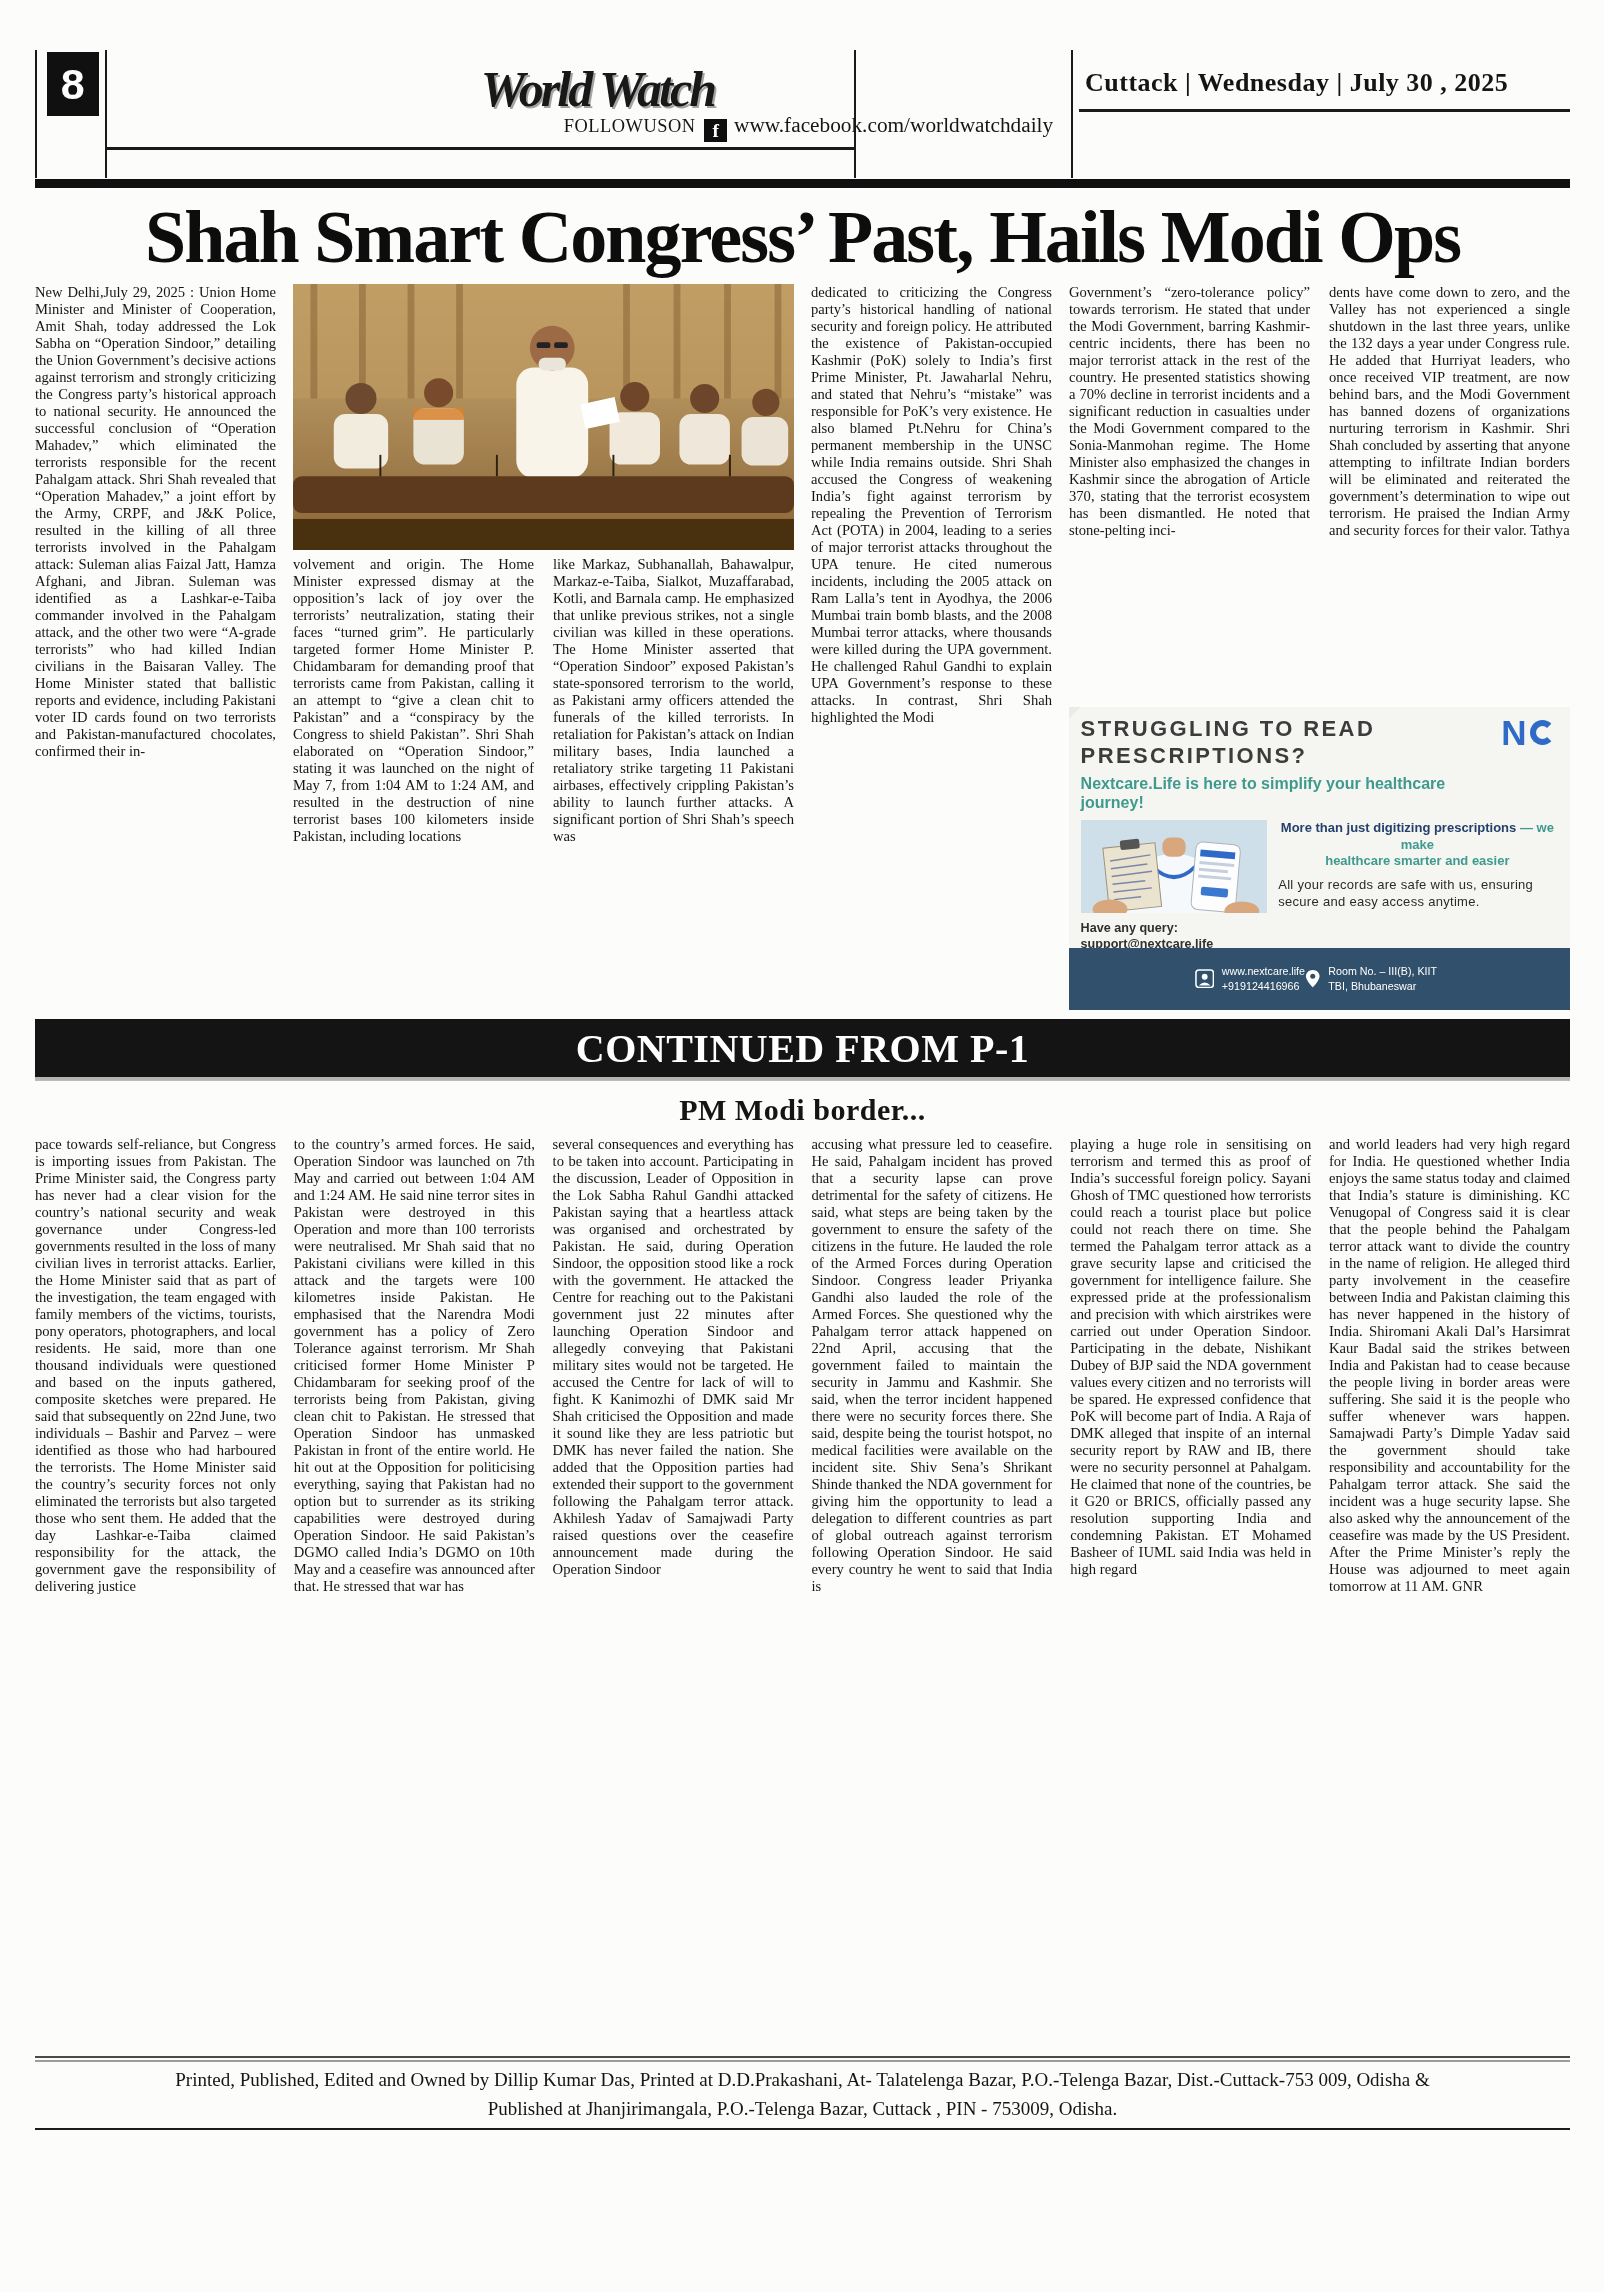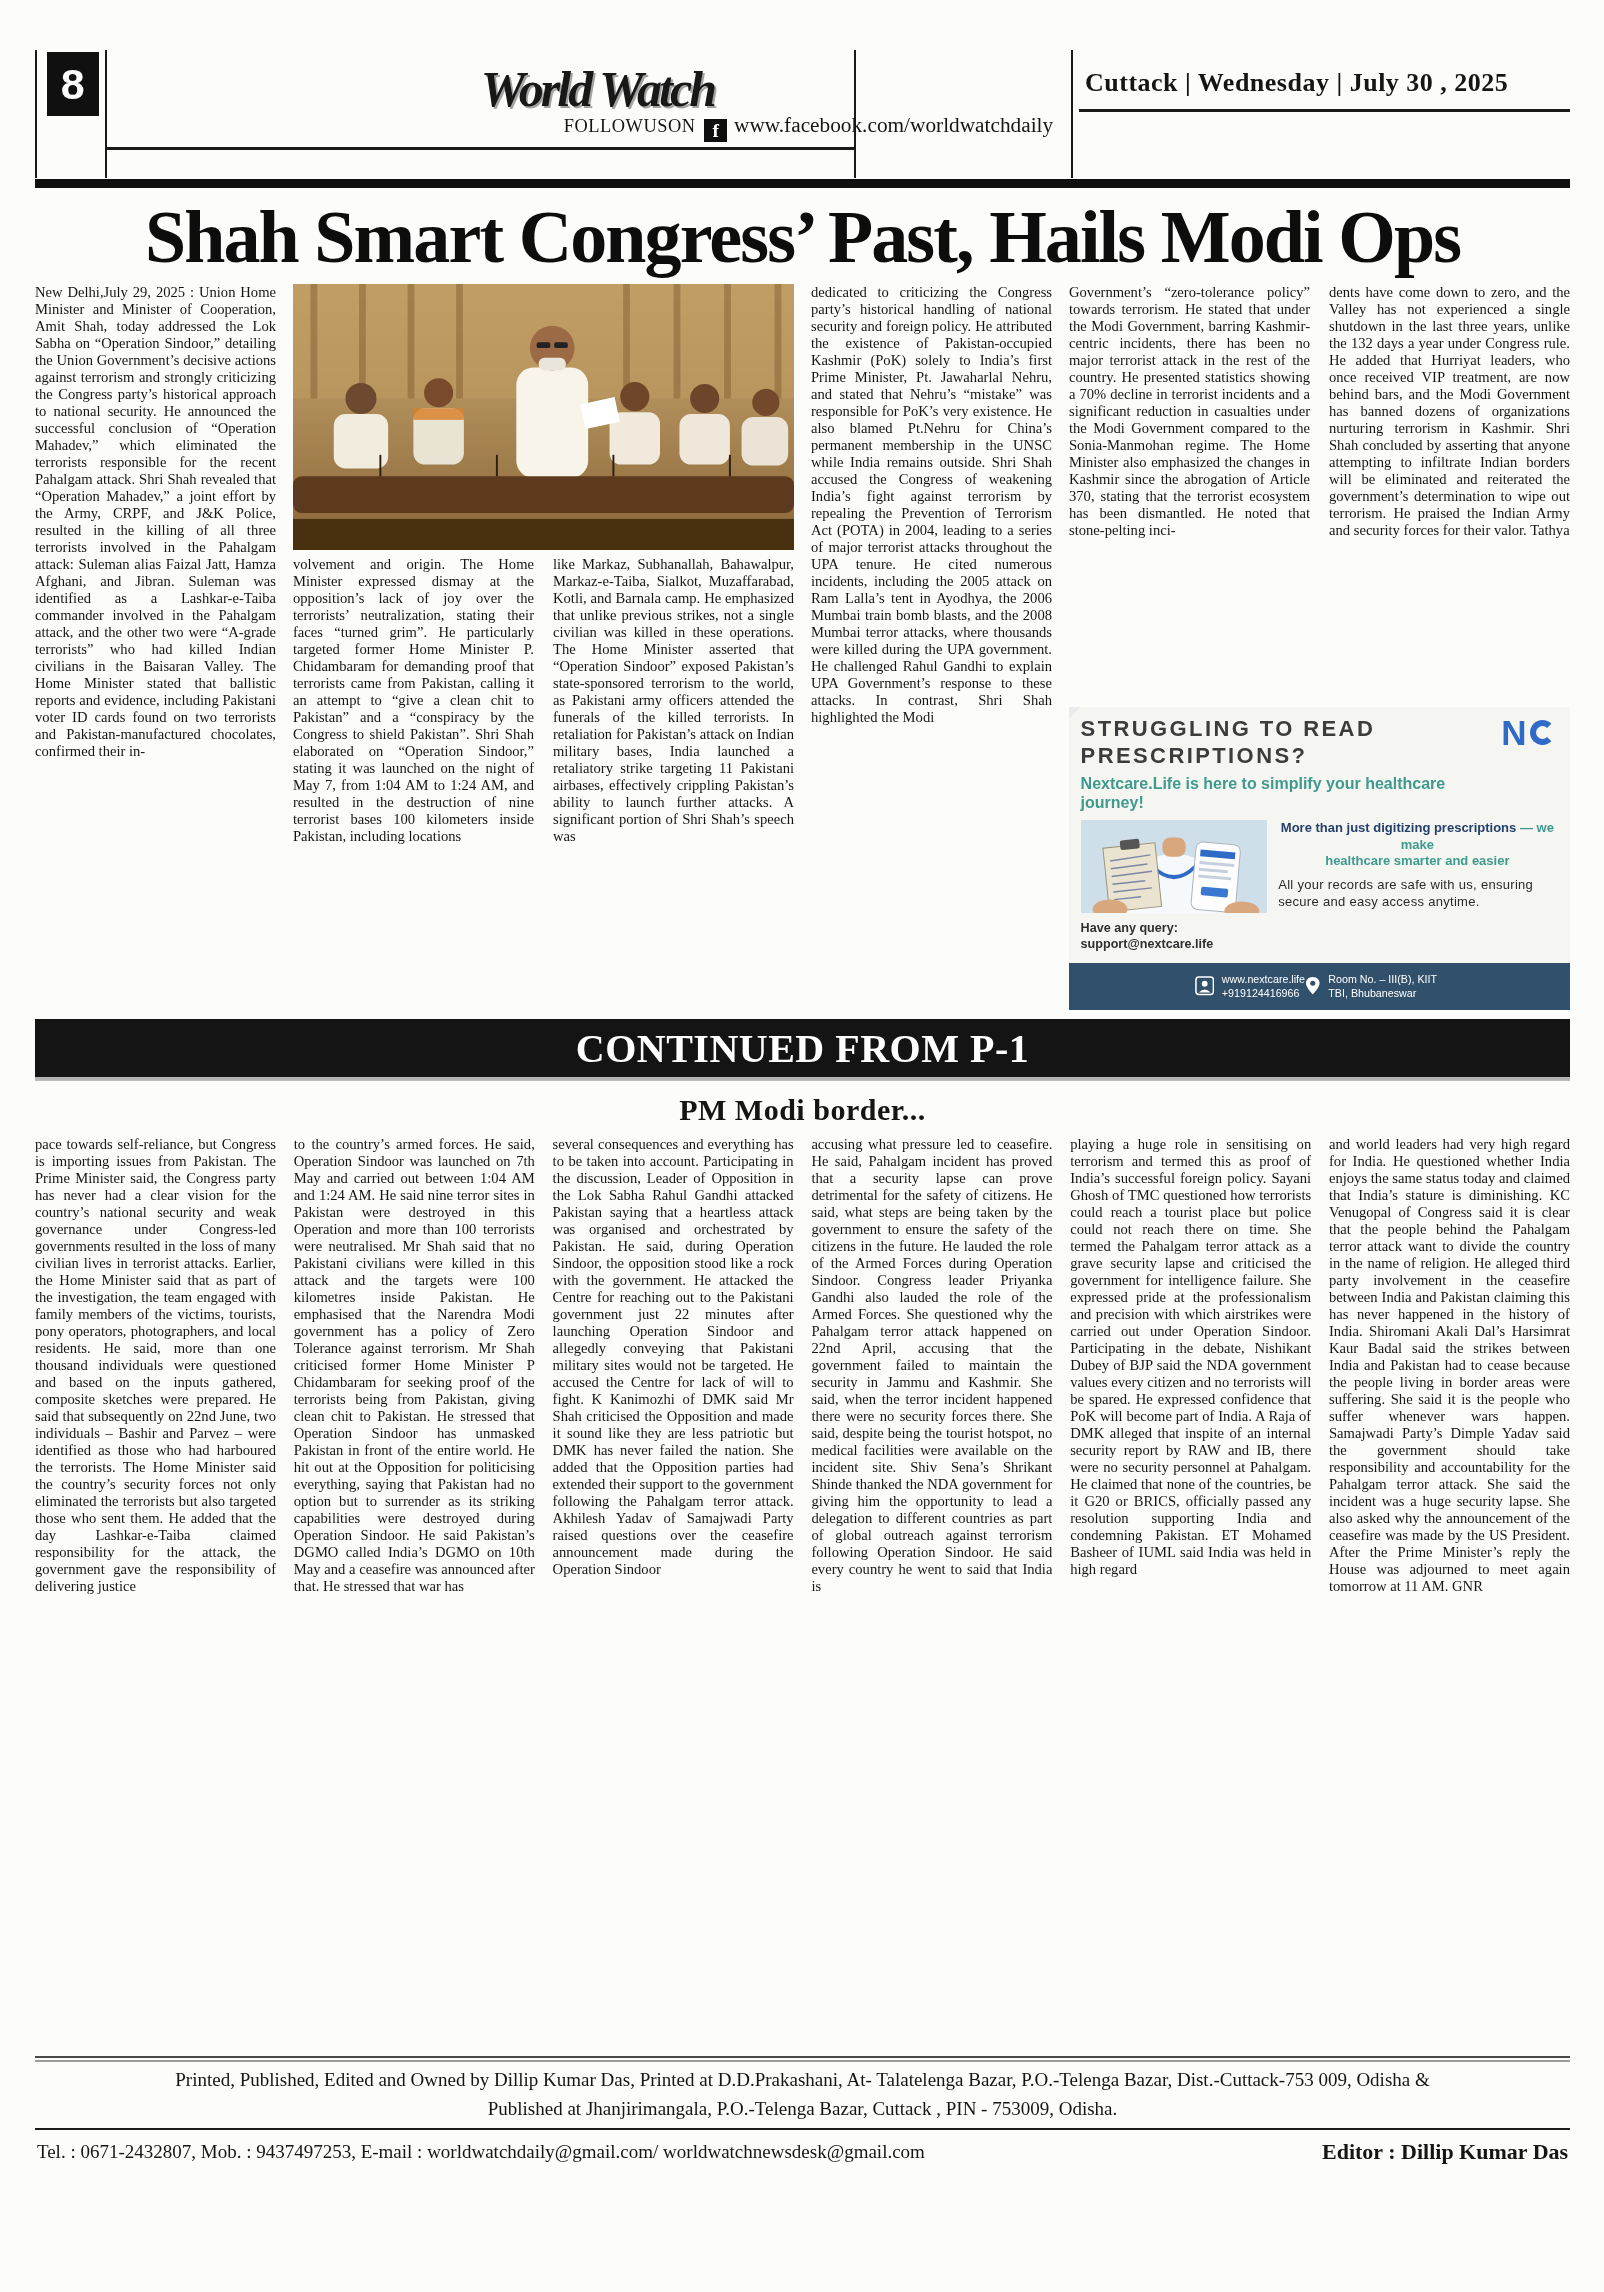--- a/index.html
+++ b/index.html
@@ -80,21 +80,21 @@
   .ad-img svg{display:block;width:100%;height:100%;}
   .ad-query{margin-top:6.8px;font-size:12.6px;font-weight:bold;color:#2f2f2f;line-height:1.3;}
   .ad-right{flex:1;padding-right:1.9px;}
   .ad-pitch{text-align:center;font-size:13px;font-weight:bold;line-height:1.28;}
   .navy{color:#25406b;} .teal{color:#3f9a8e;}
   .ad-bullets{margin-top:6.8px;}
   .ad-bullet{font-size:14.6px;font-weight:bold;color:#22313f;margin-top:3.9px;}
   .ad-bullet .arrow{color:#3f9a8e;margin-right:8.7px;}
   .ad-assure{margin-top:6.8px;font-size:13px;color:#2b2b2b;line-height:1.3;letter-spacing:0.3px;}
   .ad-bar{
-    position:absolute;left:0;right:0;bottom:0;height:47px;background:#31506b;color:#fff;
+    position:absolute;left:0;right:0;bottom:0;height:62px;background:#31506b;color:#fff;
     display:flex;align-items:center;justify-content:center;font-size:10.7px;line-height:1.35;
   }
   .ad-bar .grp{display:flex;align-items:center;gap:7.8px;}
   .ad-bar svg{flex:none;}
 </style>
 </head>
 <body>
 
 <div class="page">
 
@@ -280,20 +280,16 @@
     <div class="lcol">accusing what pressure led to ceasefire. He said, Pahalgam incident has proved that a security lapse can prove detrimental for the safety of citizens. He said, what steps are being taken by the government to ensure the safety of the citizens in the future. He lauded the role of the Armed Forces during Operation Sindoor. Congress leader Priyanka Gandhi also lauded the role of the Armed Forces. She questioned why the Pahalgam terror attack happened on 22nd April, accusing that the government failed to maintain the security in Jammu and Kashmir. She said, when the terror incident happened there were no security forces there. She said, despite being the tourist hotspot, no medical facilities were available on the incident site. Shiv Sena’s Shrikant Shinde thanked the NDA government for giving him the opportunity to lead a delegation to different countries as part of global outreach against terrorism following Operation Sindoor. He said every country he went to said that India is</div>
     <div class="lcol">playing a huge role in sensitising on terrorism and termed this as proof of India’s successful foreign policy. Sayani Ghosh of TMC questioned how terrorists could reach a tourist place but police could not reach there on time. She termed the Pahalgam terror attack as a grave security lapse and criticised the government for intelligence failure. She expressed pride at the professionalism and precision with which airstrikes were carried out under Operation Sindoor. Participating in the debate, Nishikant Dubey of BJP said the NDA government values every citizen and no terrorists will be spared. He expressed confidence that PoK will become part of India. A Raja of DMK alleged that inspite of an internal security report by RAW and IB, there were no security personnel at Pahalgam. He claimed that none of the countries, be it G20 or BRICS, officially passed any resolution supporting India and condemning Pakistan. ET Mohamed Basheer of IUML said India was held in high regard</div>
     <div class="lcol">and world leaders had very high regard for India. He questioned whether India enjoys the same status today and claimed that India’s stature is diminishing. KC Venugopal of Congress said it is clear that the people behind the Pahalgam terror attack want to divide the country in the name of religion. He alleged third party involvement in the ceasefire between India and Pakistan claiming this has never happened in the history of India. Shiromani Akali Dal’s Harsimrat Kaur Badal said the strikes between India and Pakistan had to cease because the people living in border areas were suffering. She said it is the people who suffer whenever wars happen. Samajwadi Party’s Dimple Yadav said the government should take responsibility and accountability for the Pahalgam terror attack. She said the incident was a huge security lapse. She also asked why the announcement of the ceasefire was made by the US President. After the Prime Minister’s reply the House was adjourned to meet again tomorrow at 11 AM. GNR</div>
   </div>
 
   <div class="pfooter">
     <div class="fsep"></div>
     <div class="fline">Printed, Published, Edited and Owned by Dillip Kumar Das, Printed at D.D.Prakashani, At- Talatelenga Bazar, P.O.-Telenga Bazar, Dist.-Cuttack-753 009, Odisha &amp;</div>
     <div class="fline">Published at Jhanjirimangala, P.O.-Telenga Bazar, Cuttack , PIN - 753009, Odisha.</div>
     <div class="frule"></div>
-    <div class="fbottom">
-      <div class="fcontact">Tel. : 0671-2432807, Mob. : 9437497253, E-mail : worldwatchdaily@gmail.com/ worldwatchnewsdesk@gmail.com</div>
-      <div class="feditor">Editor : Dillip Kumar Das</div>
-    </div>
   </div>
 
 </div>
 
 
 </body></html>

